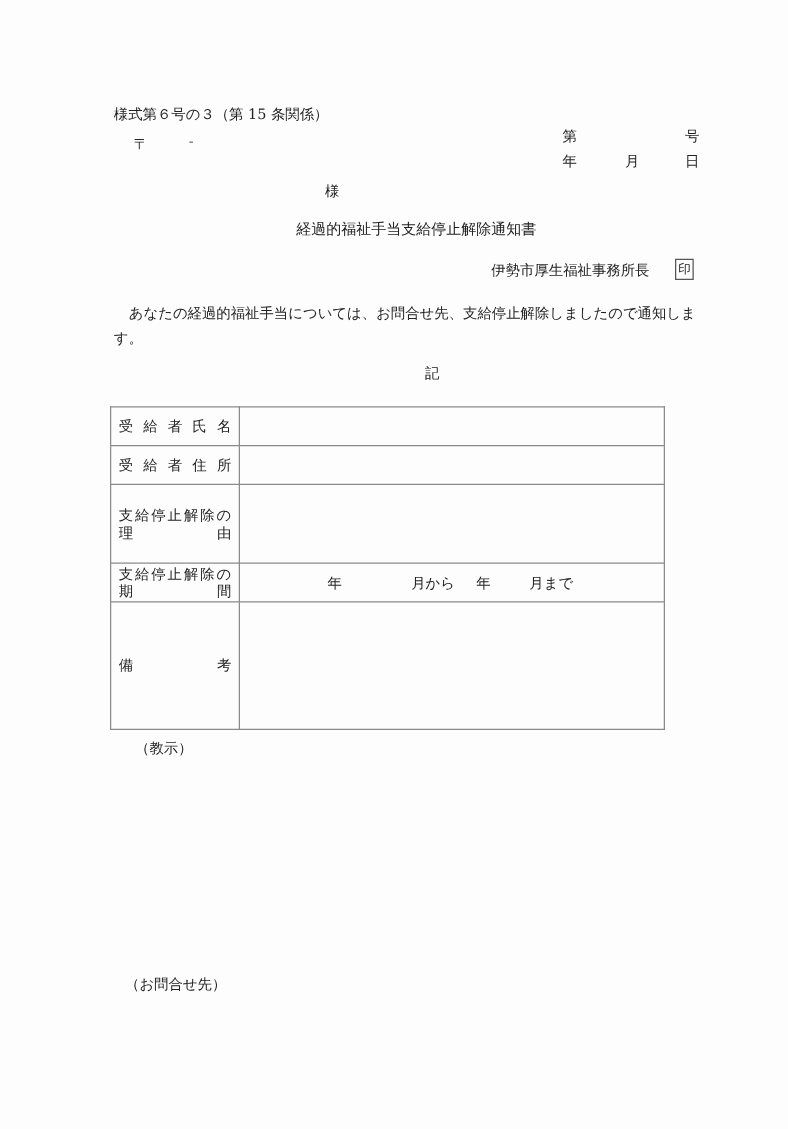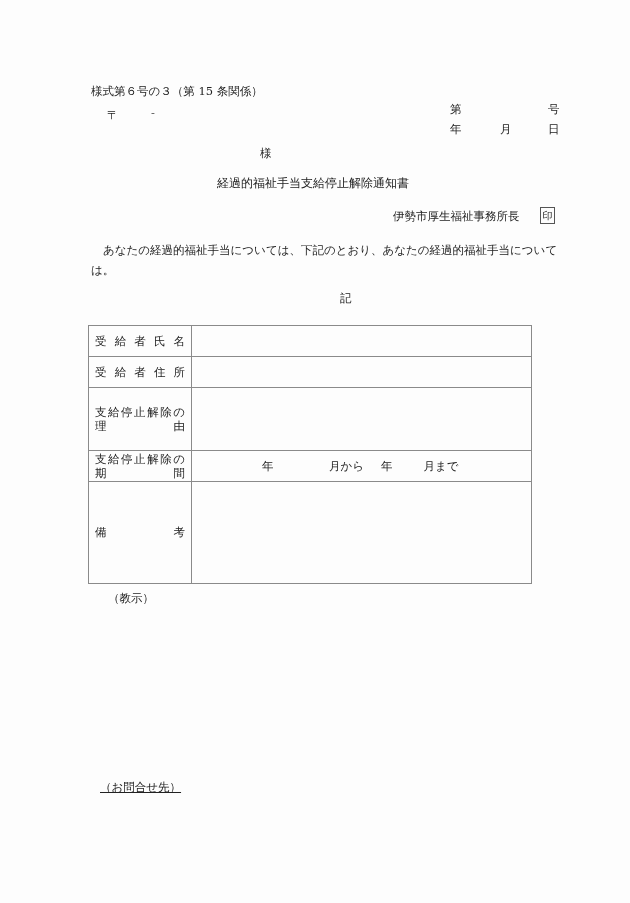--- a/index.html
+++ b/index.html
@@ -15,21 +15,21 @@
   .abs { position: absolute; white-space: nowrap; margin-left: 12px; }
   .form-no { left: 79px; top: 84px; font-size: 11.5px; }
   .postal-mark { left: 95px; top: 108px; }
   .postal-dash { left: 139px; top: 106px; color: #555; }
   .dai { left: 438px; top: 102px; }
   .go { left: 536px; top: 102px; }
   .nen { left: 438px; top: 122px; }
   .tsuki { left: 488px; top: 122px; }
   .hi { left: 536px; top: 122px; }
   .sama { left: 248px; top: 146px; }
-  .doc-title { left: 205px; top: 175px; font-size: 12px; font-family: Liberation Mono, monospace; }
+  .doc-title { left: 225px; top: 175px; font-size: 12px; font-family: Liberation Mono, monospace; }
   .issuer { left: 381px; top: 209px; }
   .seal {
     left: 528px; top: 207px;
     width: 13px; height: 15px;
     border: 1px solid #555;
     font-size: 10px; line-height: 15px; text-align: center;
   }
   .body-text {
     left: 79px; top: 240px;
     width: 470px; white-space: normal;
@@ -64,21 +64,21 @@
   .r2 { height: 31px; }
   .r3 { height: 63px; }
   .r4 { height: 31px; }
   .r5 { height: 102px; }
   .period {
     display: flex; justify-content: center; gap: 0;
     font-size: 11.5px;
   }
   .period span { display: inline-block; }
   .kyoji { left: 96px; top: 591px; }
-  .contact { left: 88px; top: 780px; text-decoration: underline; }
+  .contact { left: 88px; top: 780px; }
 </style>
 </head>
 <body>
 
 <div class="abs form-no">様式第６号の３（第 15 条関係）</div>
 <div class="abs postal-mark">〒</div>
 <div class="abs postal-dash">-</div>
 
 <div class="abs dai">第</div>
 <div class="abs go">号</div>
@@ -86,21 +86,21 @@
 <div class="abs tsuki">月</div>
 <div class="abs hi">日</div>
 
 <div class="abs sama">様</div>
 
 <div class="abs doc-title">経過的福祉手当支給停止解除通知書</div>
 
 <div class="abs issuer">伊勢市厚生福祉事務所長</div>
 <div class="abs seal">印</div>
 
-<div class="abs body-text">あなたの経過的福祉手当については、下記のとおり、あなたの経過的福祉手当については。</div>
+<div class="abs body-text">あなたの経過的福祉手当については、お問合せ先、支給停止解除しましたので通知します。</div>
 <div class="abs ki">記</div>
 
 <table class="grid">
   <tbody>
       <tr class="r1">
     <td class="label">
       <div class="spread">
         <span>受</span>
         <span>給</span>
         <span>者</span>

